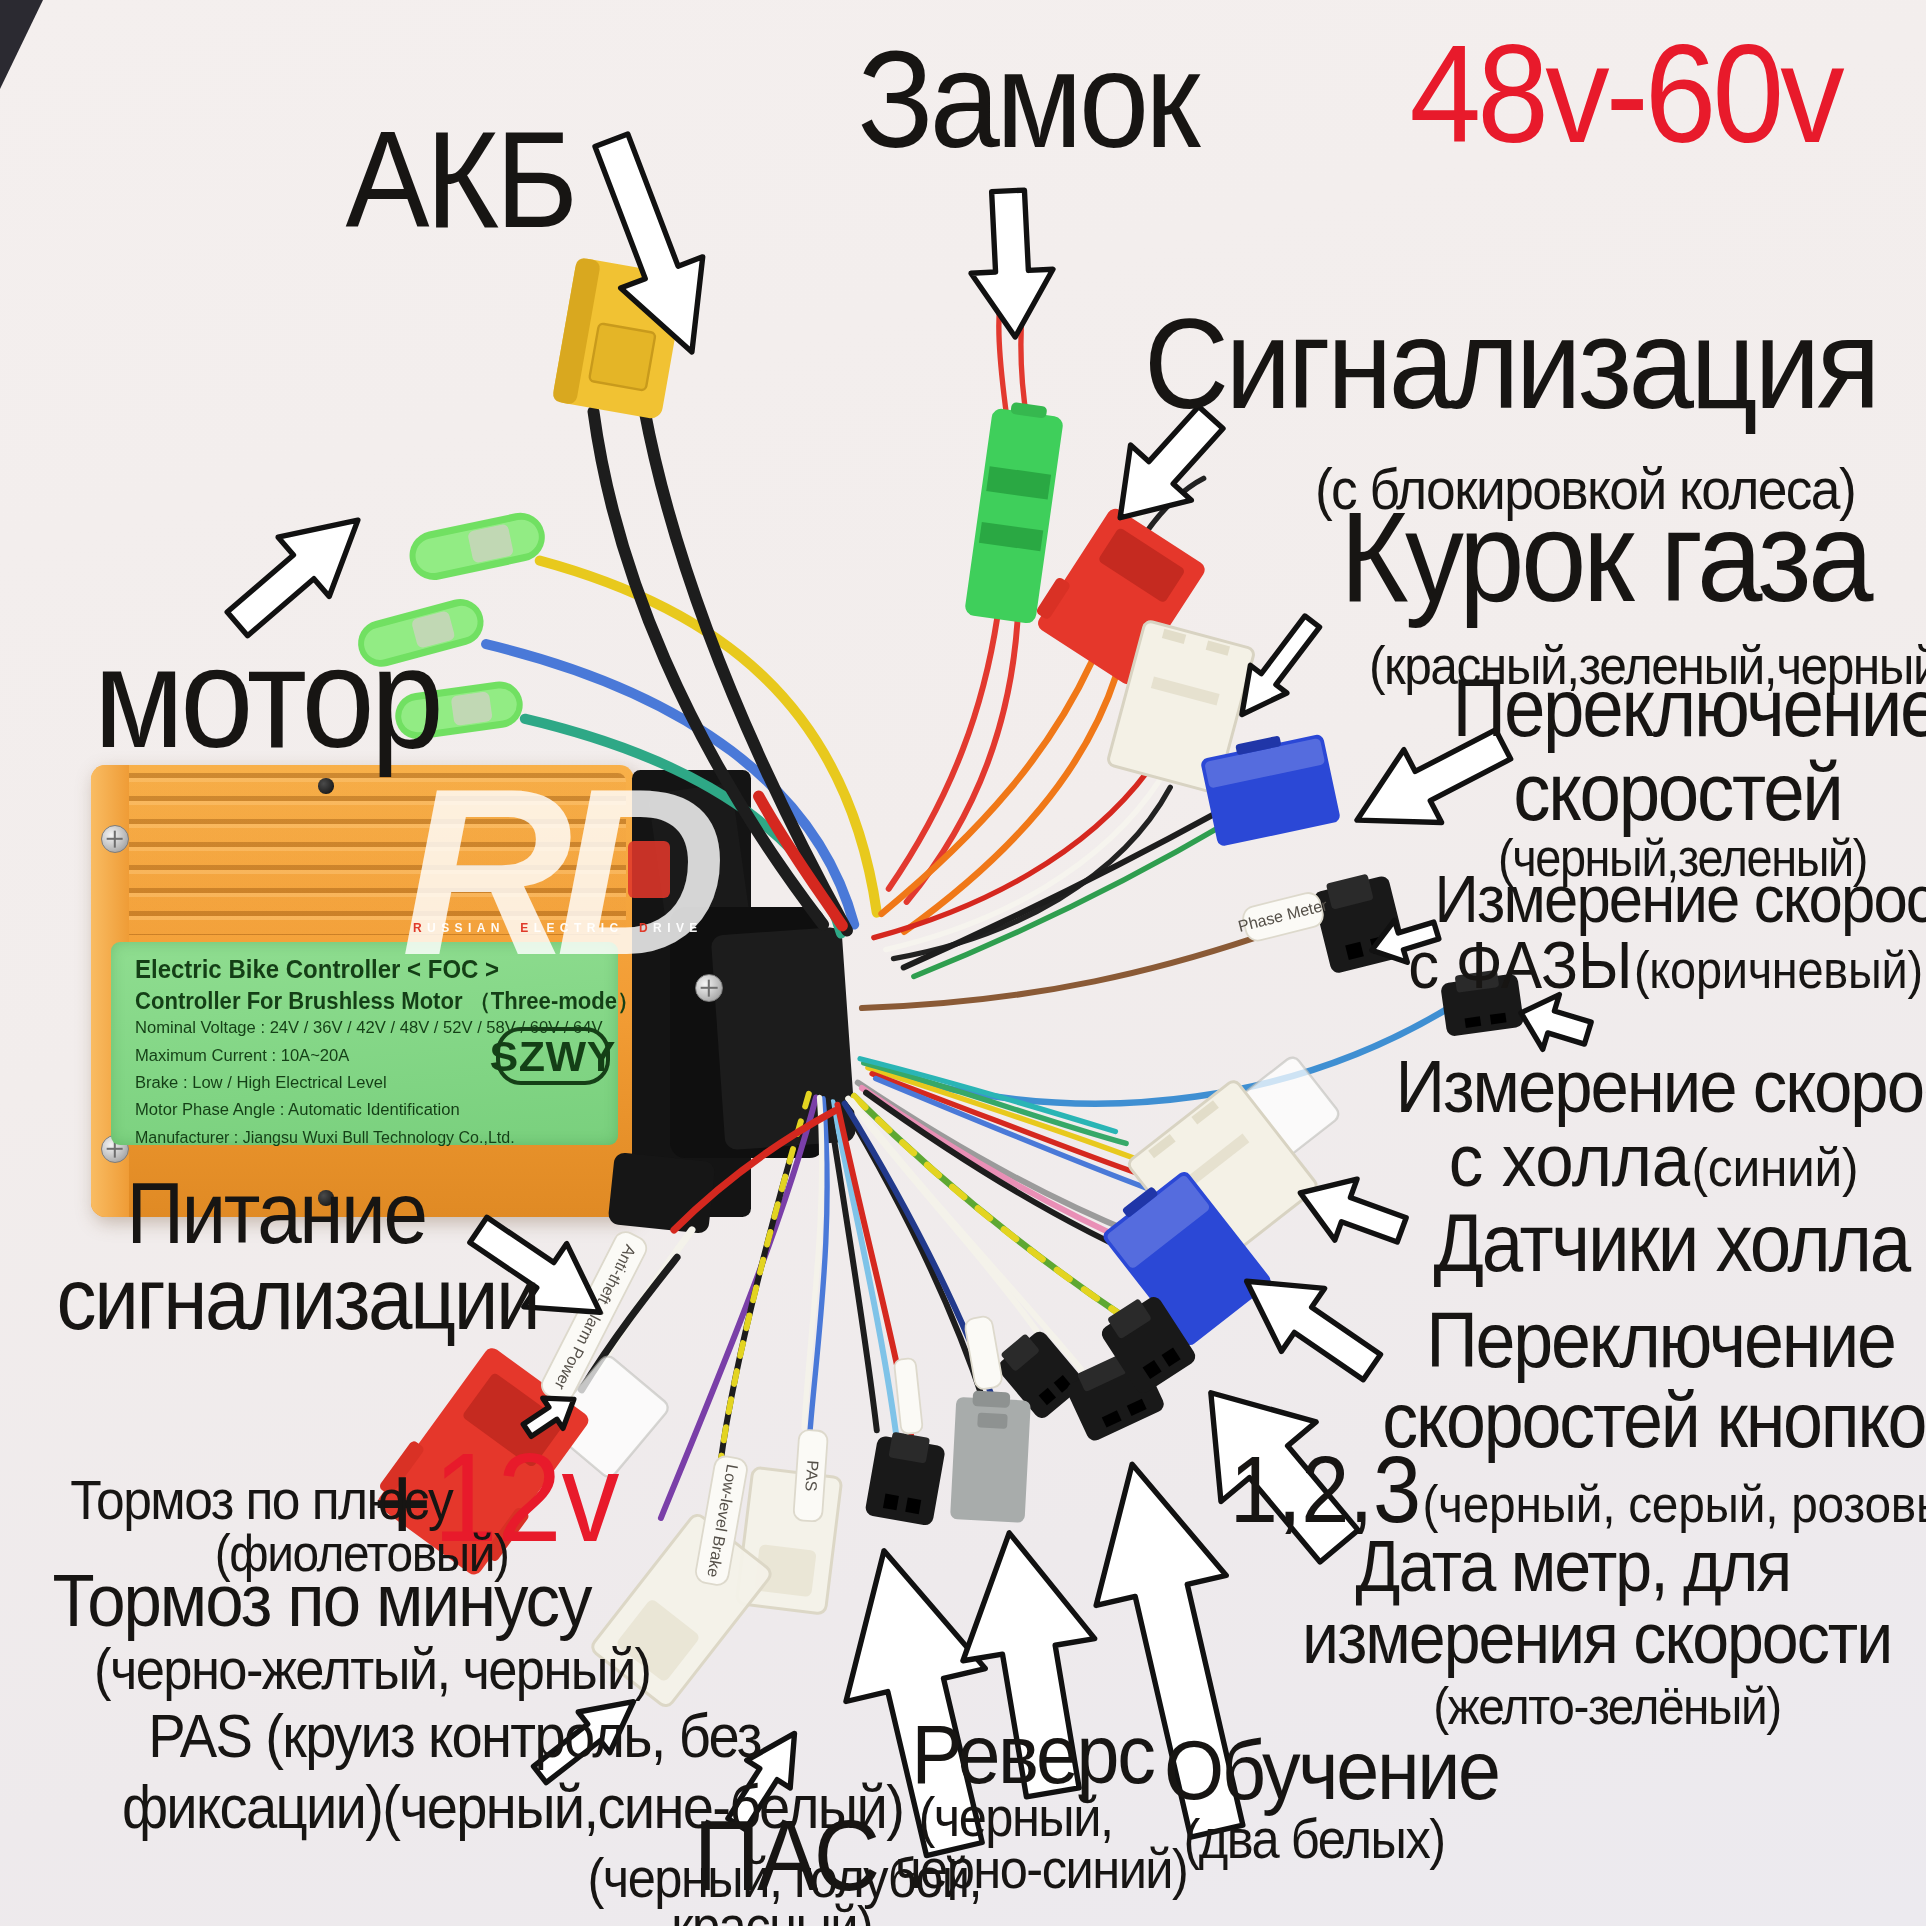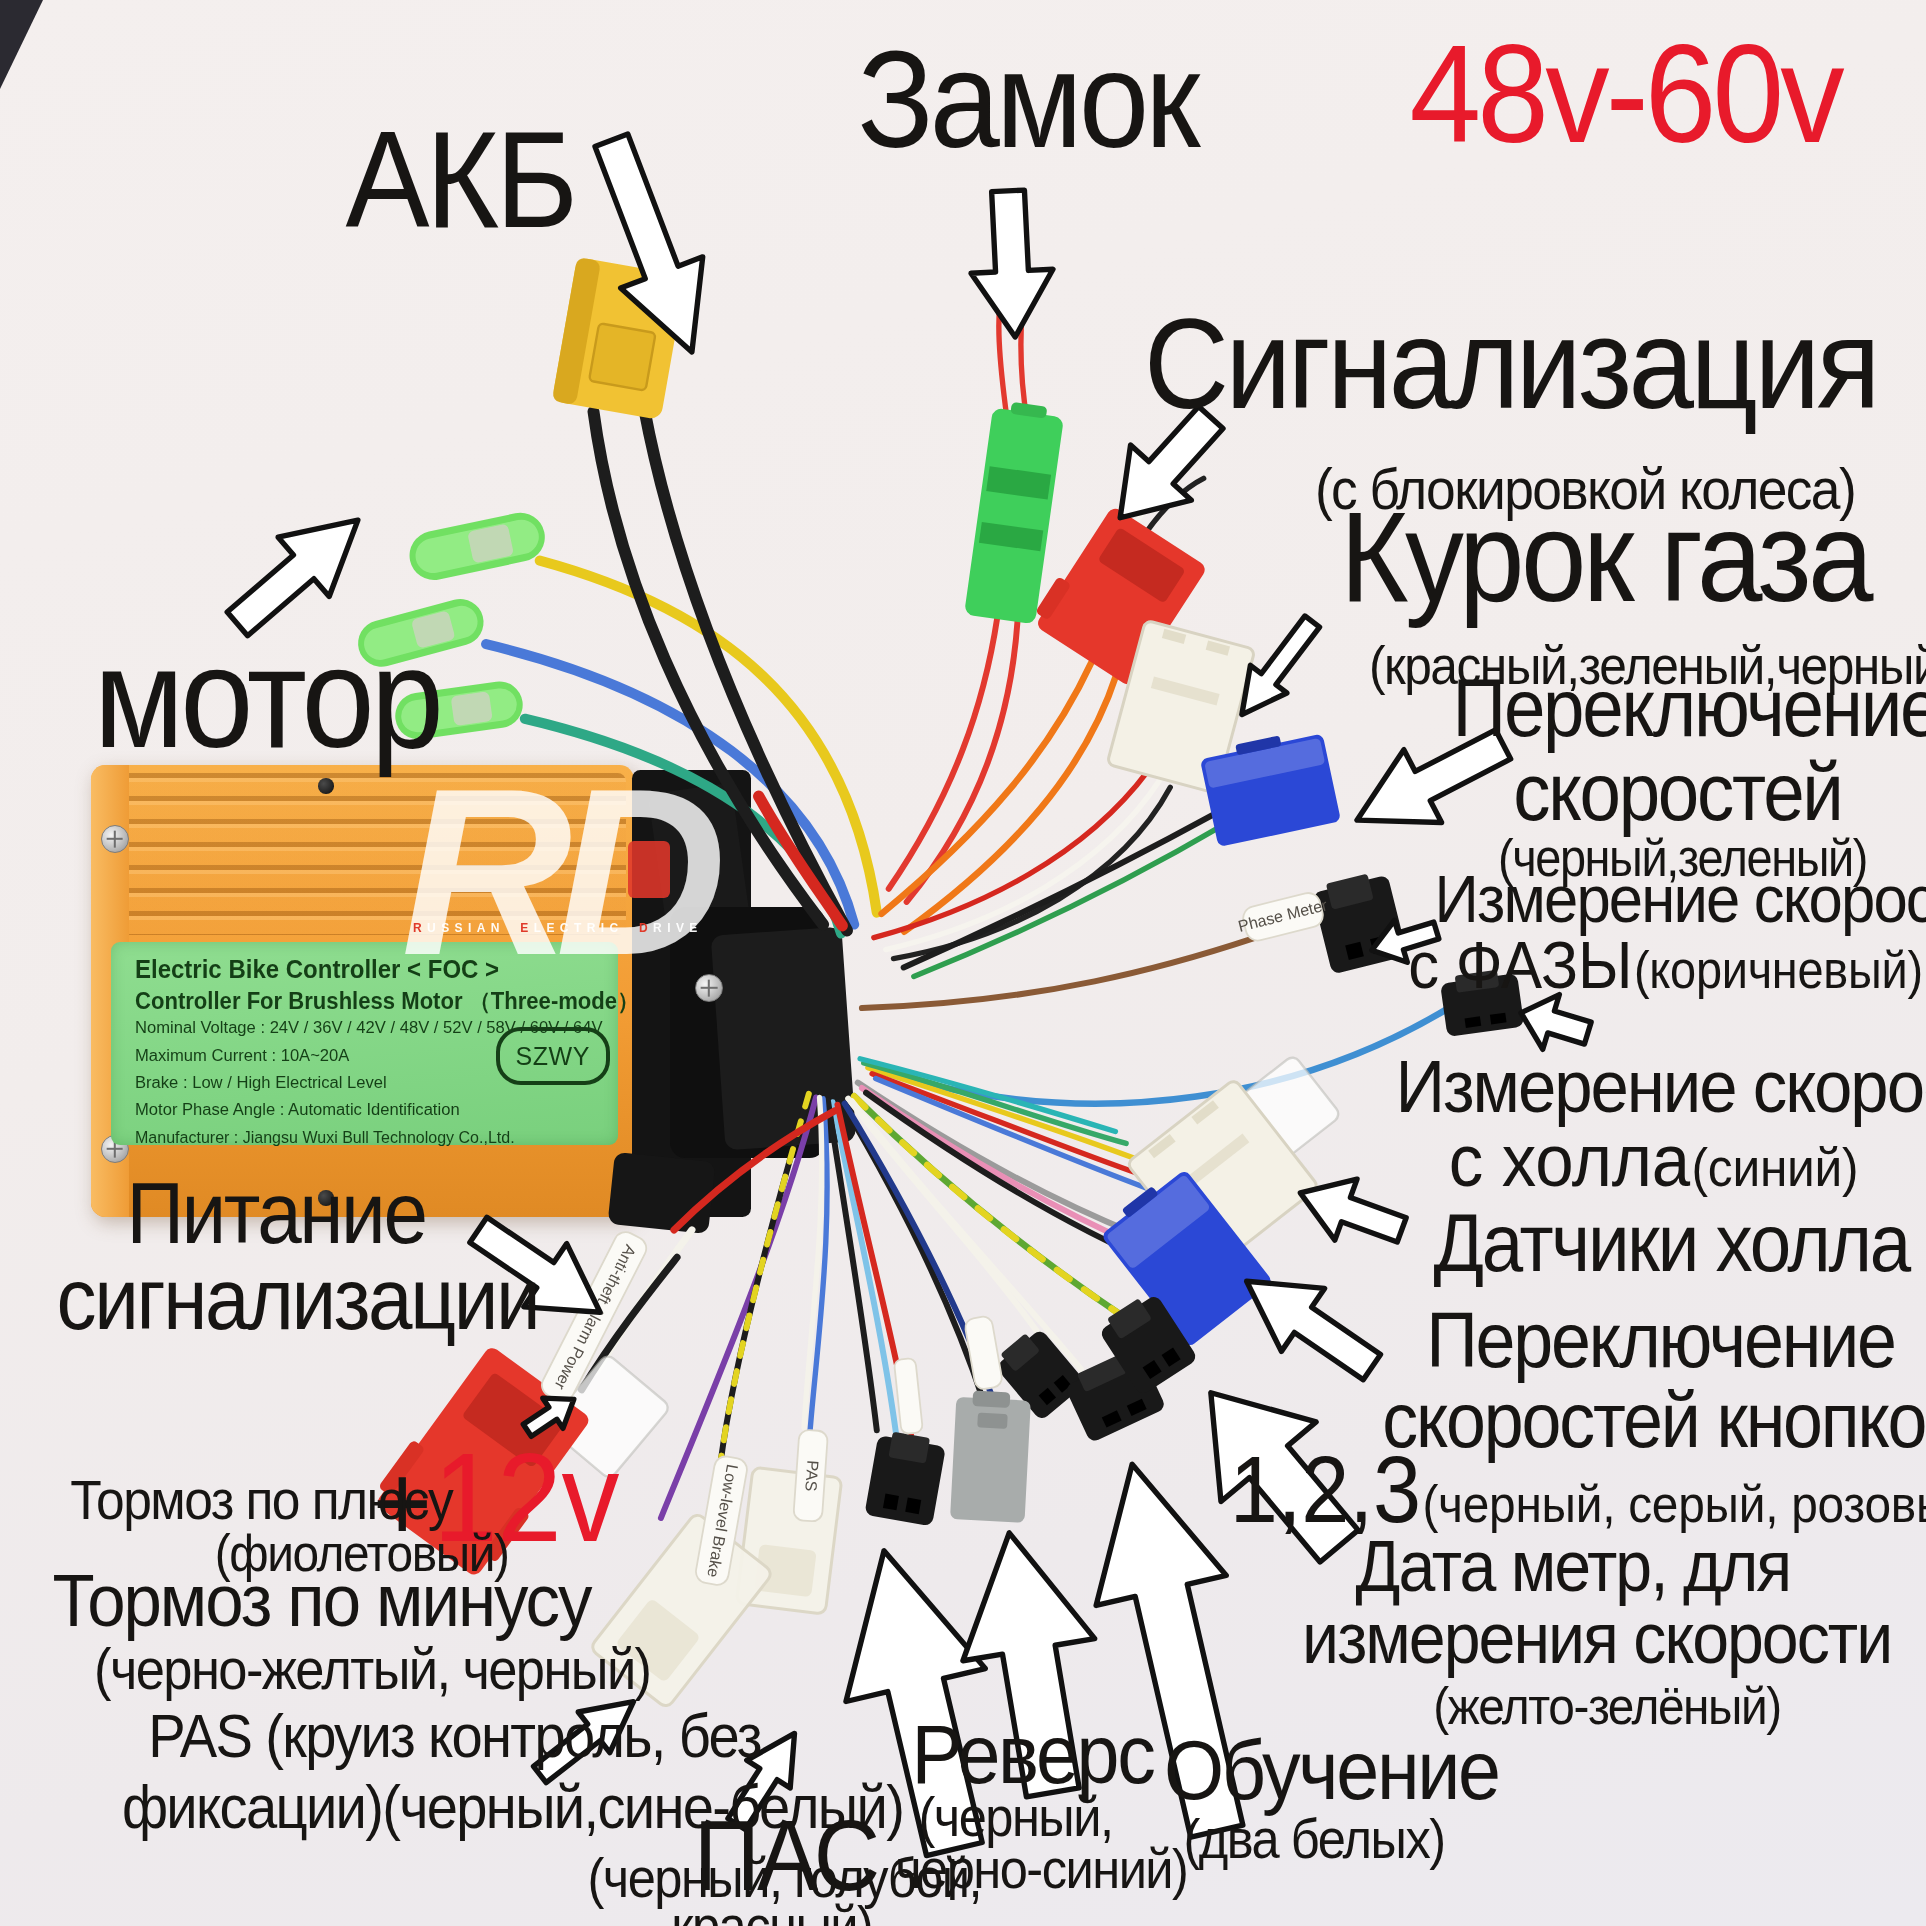--- a/index.html
+++ b/index.html
@@ -21,21 +21,21 @@
       background:radial-gradient(circle at 35% 35%,#f5f5f5,#b9b9b9 60%,#8d8d8d);border:1.8px solid #7c7c7c;}
   .screw:before,.screw:after{content:"";position:absolute;left:50%;top:50%;background:#6e6e6e;}
   .screw:before{width:16.7px;height:2.4px;transform:translate(-50%,-50%);}
   .screw:after{width:2.4px;height:16.7px;transform:translate(-50%,-50%);}
   .bolt{position:absolute;width:15.5px;height:15.5px;border-radius:50%;background:radial-gradient(circle at 35% 35%,#4a4a4a,#0c0c0c);}
   #greenlabel{position:absolute;left:19.7px;top:177px;width:507px;height:203px;border-radius:9px;
       background:linear-gradient(175deg,#8fdd90,#79d07d);box-shadow:inset 0 0 14.3px rgba(30,110,40,.25);
       color:#143f16;}
   #greenlabel .gl{position:absolute;left:24px;white-space:nowrap;letter-spacing:0;transform:scaleX(0.96);transform-origin:left;}
   #szwy{position:absolute;left:385px;top:85px;width:106px;height:50px;border:4.2px solid #153f17;border-radius:25px;
-      display:flex;align-items:center;justify-content:center;font-weight:400;font-size:25px;letter-spacing:0.6px;}
+      display:flex;align-items:center;justify-content:center;font-weight:700;font-size:43px;letter-spacing:0.6px;}
   #watermark{position:absolute;left:401px;top:753px;z-index:4;pointer-events:none;}
   #wm-rd{font-size:237px;font-weight:700;letter-spacing:-16.7px;line-height:1;color:rgba(255,255,255,0.82);font-style:italic;}
   #wm-accent{position:absolute;left:227px;top:88px;width:42px;height:57px;background:rgba(224,55,42,.88);border-radius:6px;}
   #wm-words{position:absolute;left:12px;top:168px;width:274px;display:flex;gap:15.5px;}
   .wm-word{display:inline-block;font-size:12px;font-weight:700;letter-spacing:5.4px;color:rgba(255,255,255,.95);}
   .wm-word::first-letter{color:#e03a2a;}
   #scene{position:absolute;left:0;top:0;z-index:2;}
   #labels{position:absolute;left:7px;top:0;width:100%;height:100%;z-index:5;pointer-events:none;}
   #corner{position:absolute;left:0;top:0;width:0;height:0;z-index:0;
       border-left:43px solid #2b2a31;border-bottom:89px solid transparent;}

